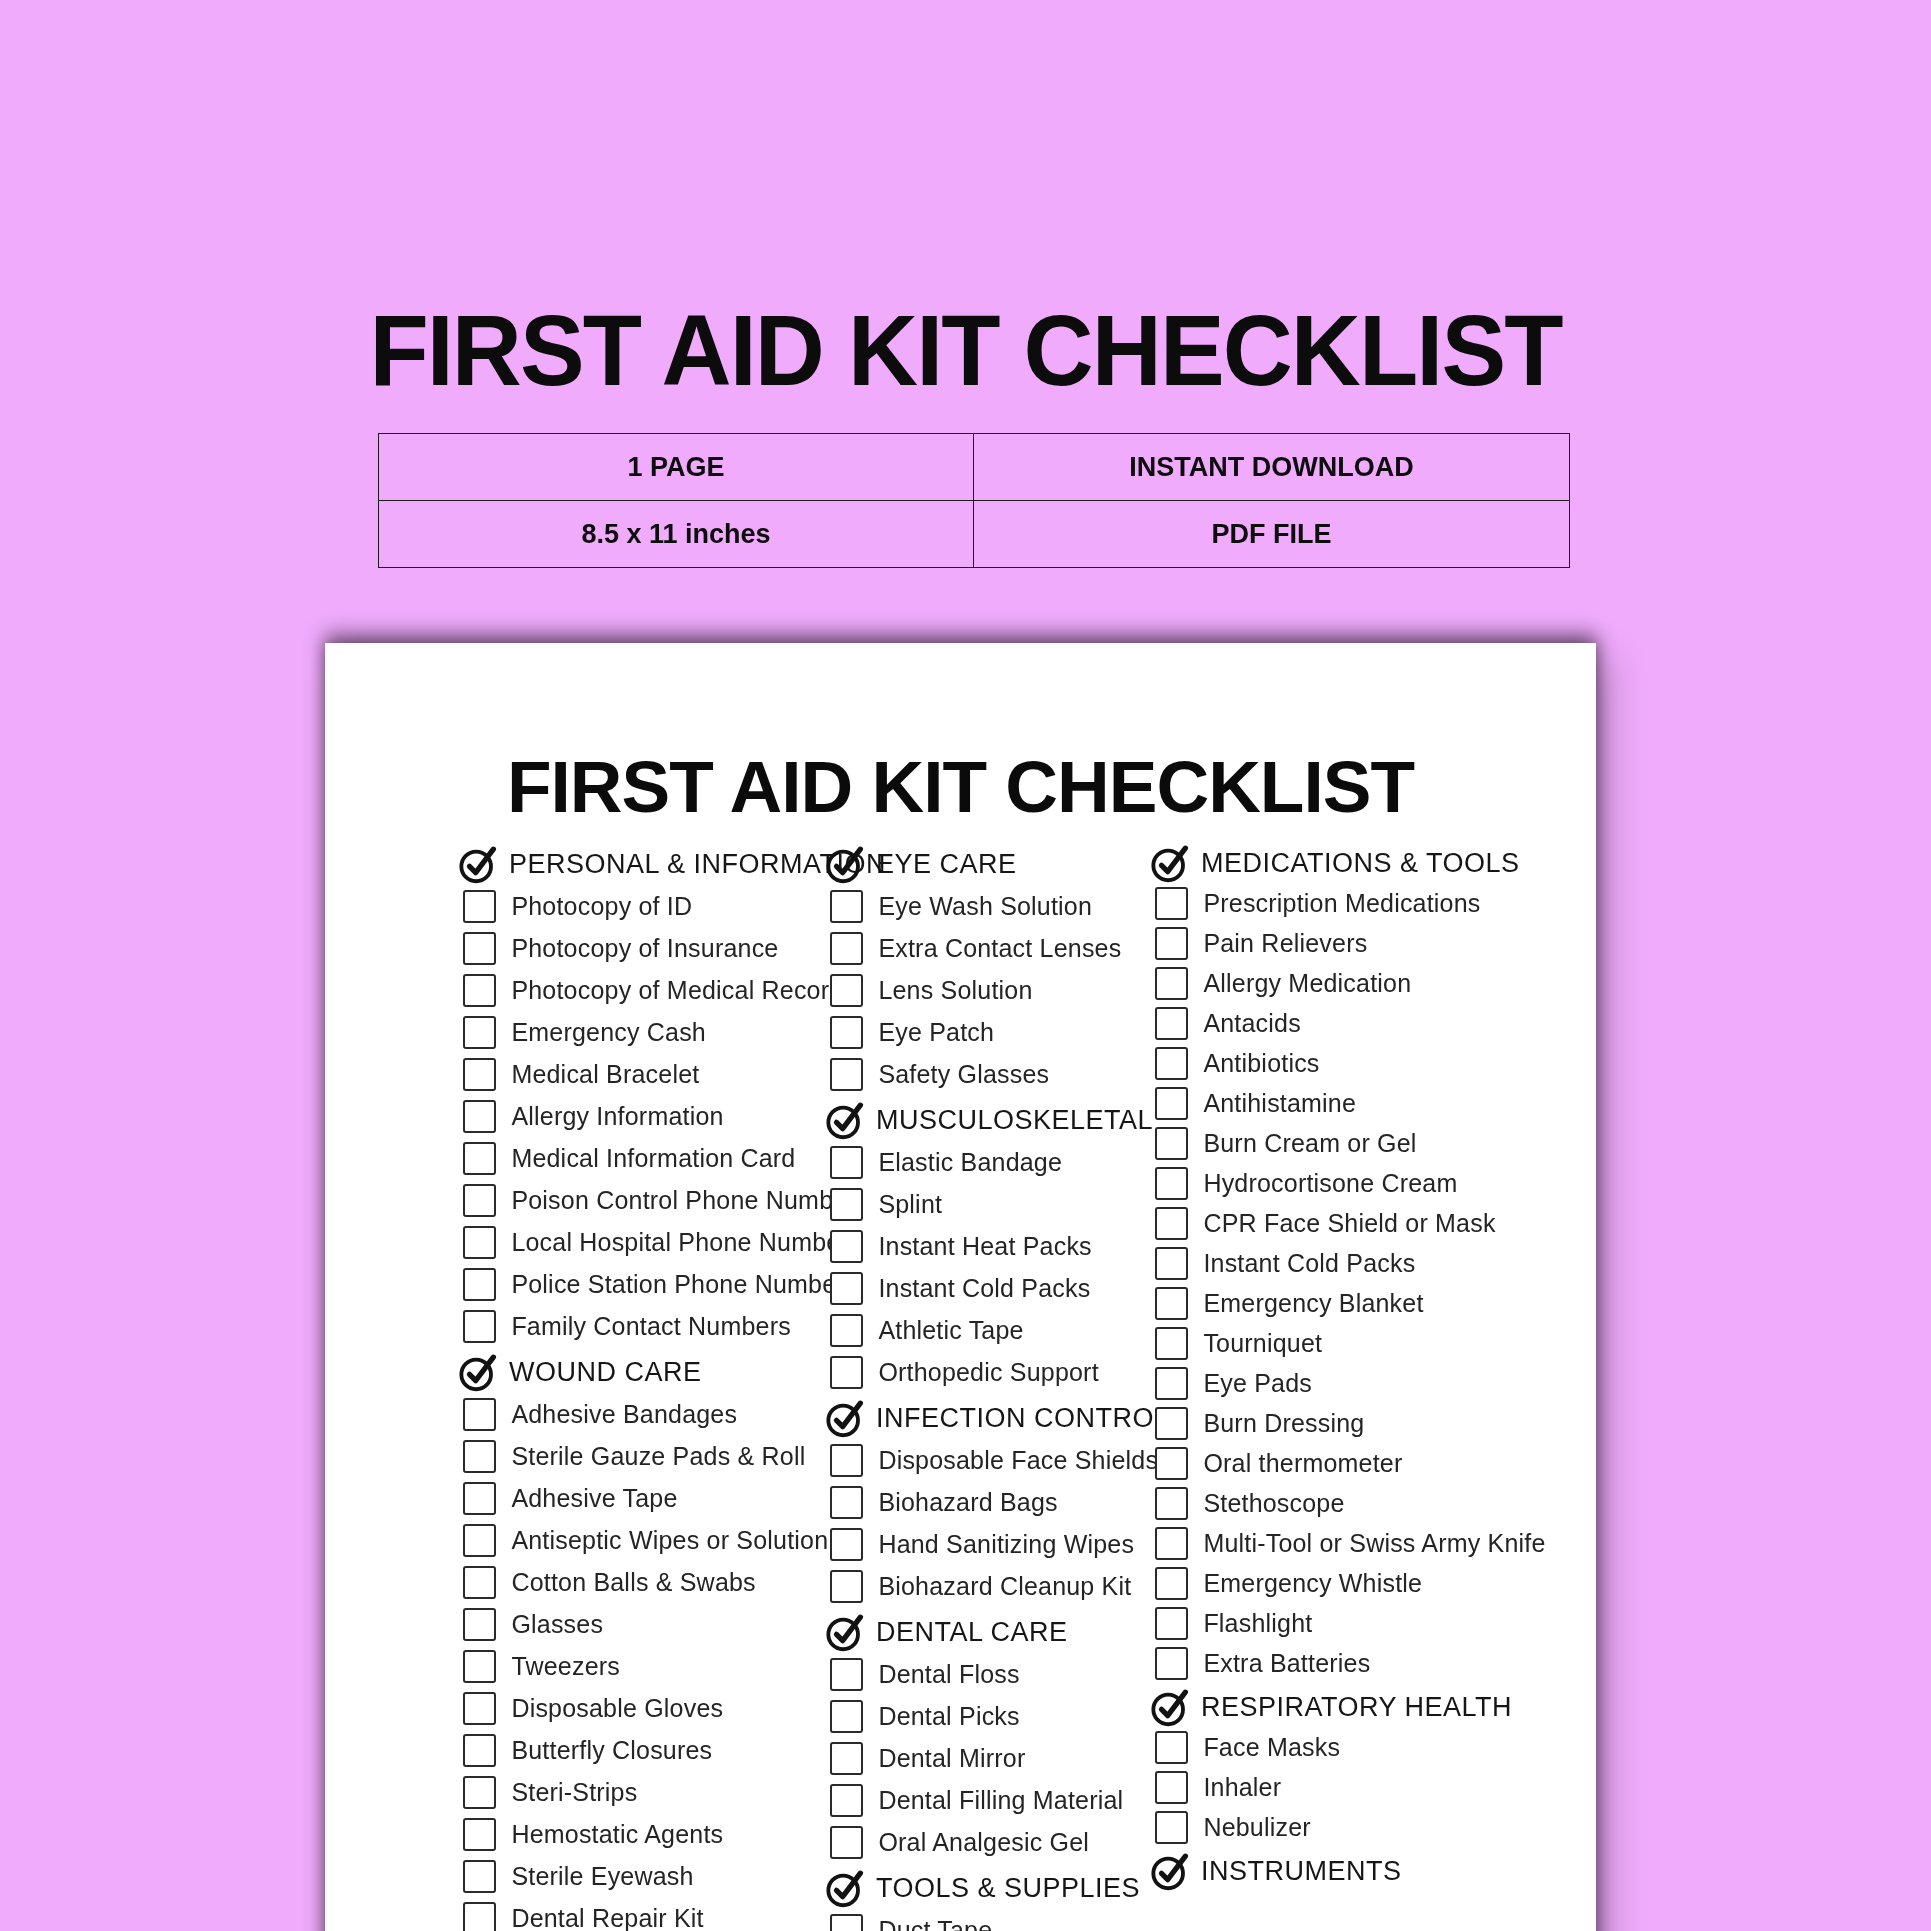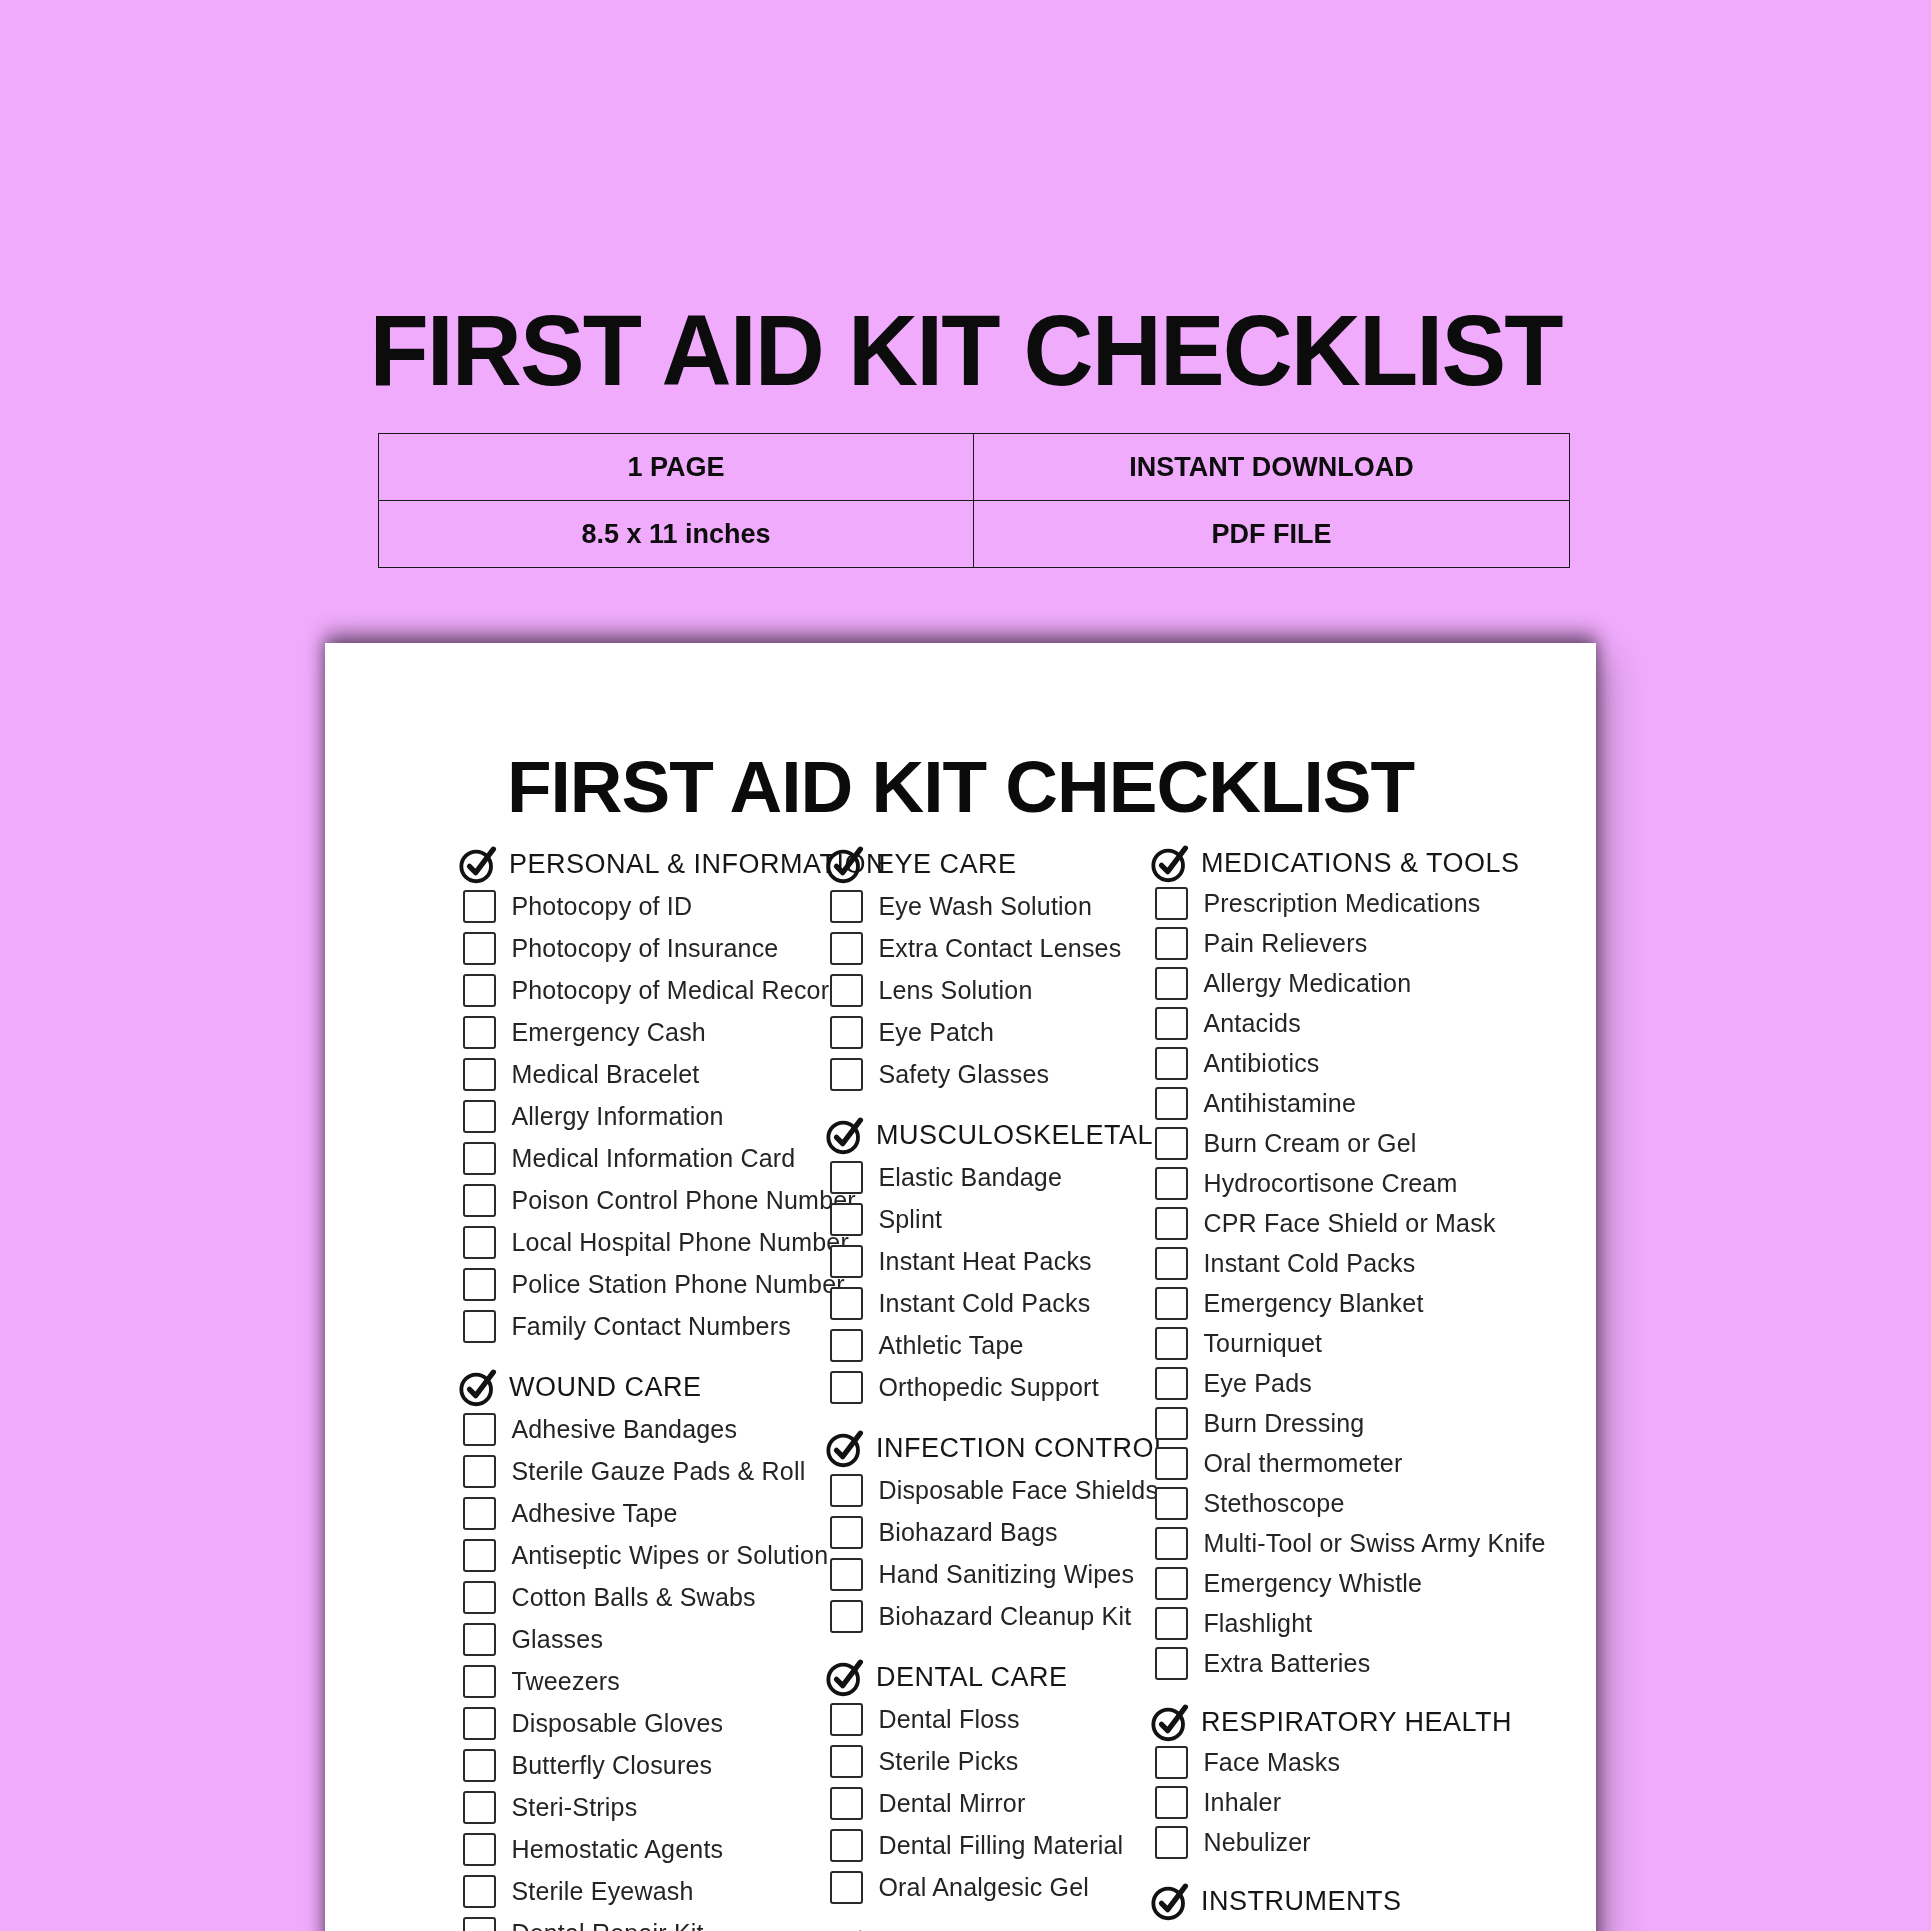--- a/index.html
+++ b/index.html
@@ -81,21 +81,21 @@
     position: absolute;
     top: 200px; left: 0;
     width: 100%;
     height: 1538px;
   }
   .checklist-column { position: absolute; top: 0; }
   .checklist-column:nth-child(1) { left: 138px; width: 377px; }
   .checklist-column:nth-child(2) { left: 505px; width: 333px; }
   .checklist-column:nth-child(3) { left: 830px; width: 425px; }
 
-  .section + .section { margin-top: 19px; }
+  .section + .section { margin-top: 4px; }
 
   .row { display: flex; align-items: center; height: 42px; }
   .checklist-column:nth-child(3) .row { height: 40px; }
 
   .section-check {
     width: 44px; height: 41px;
     flex: none;
     margin-left: -4.8px;
     margin-right: 6.8px;
     display: flex; align-items: center;
@@ -365,21 +365,21 @@
                 </svg>
               </span>
               <span class="section-title">DENTAL CARE</span>
             </div>
             <div class="row check-item">
               <span class="checkbox"></span>
               <span class="item-label">Dental Floss</span>
             </div>
             <div class="row check-item">
               <span class="checkbox"></span>
-              <span class="item-label">Sterile Picks</span>
+              <span class="item-label">Dental Picks</span>
             </div>
             <div class="row check-item">
               <span class="checkbox"></span>
               <span class="item-label">Dental Mirror</span>
             </div>
             <div class="row check-item">
               <span class="checkbox"></span>
               <span class="item-label">Dental Filling Material</span>
             </div>
             <div class="row check-item">

